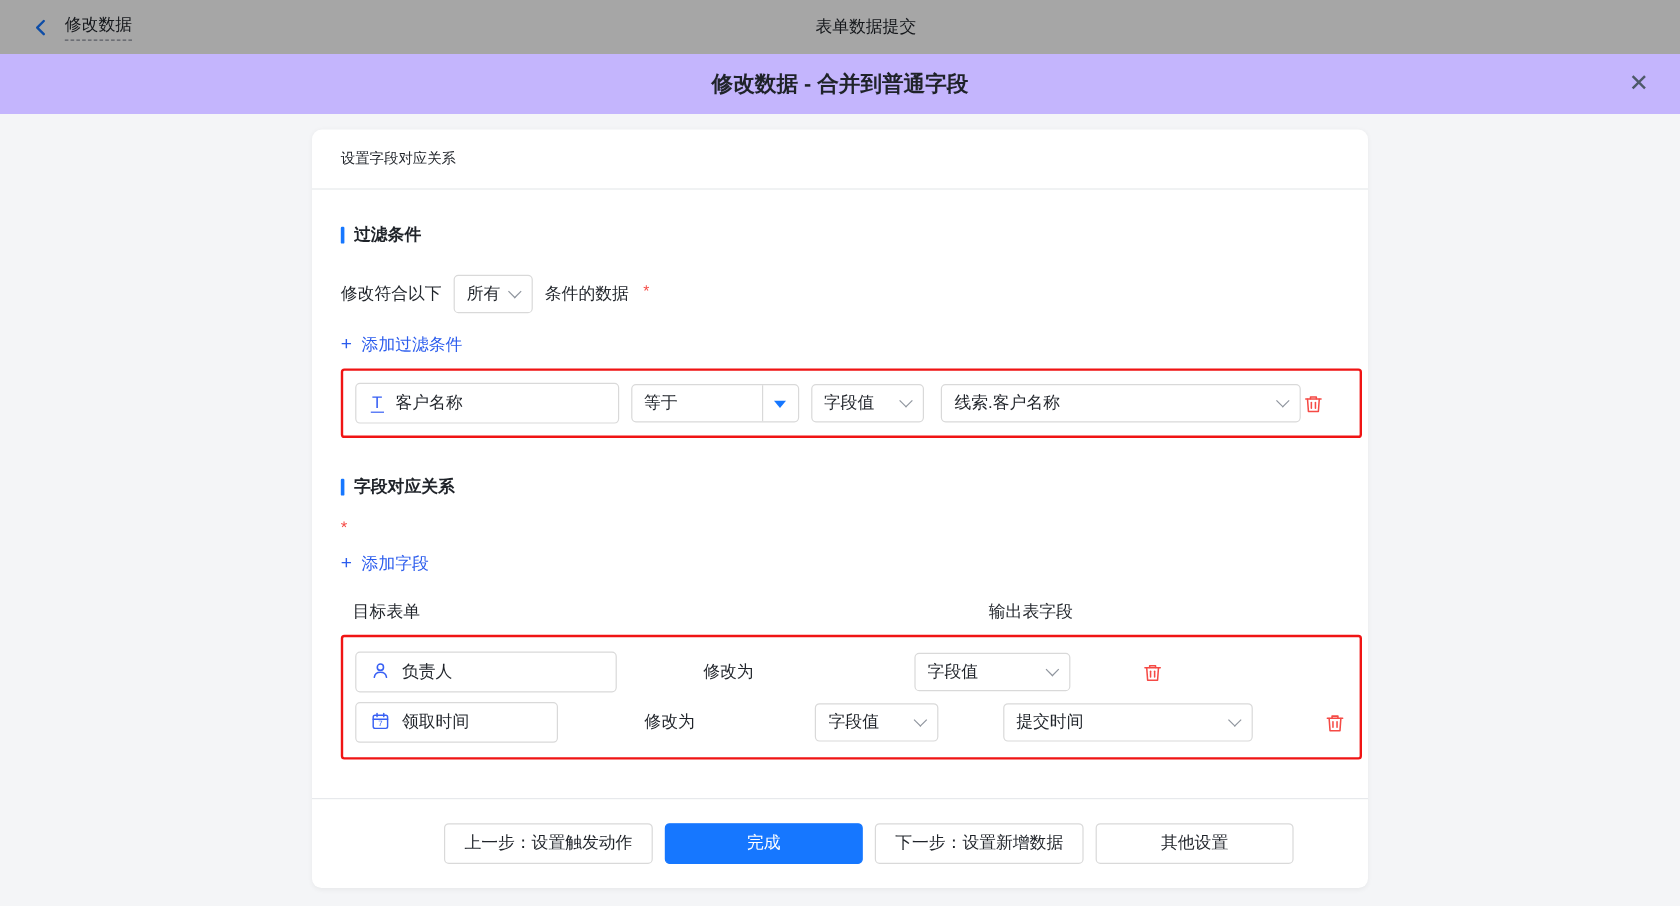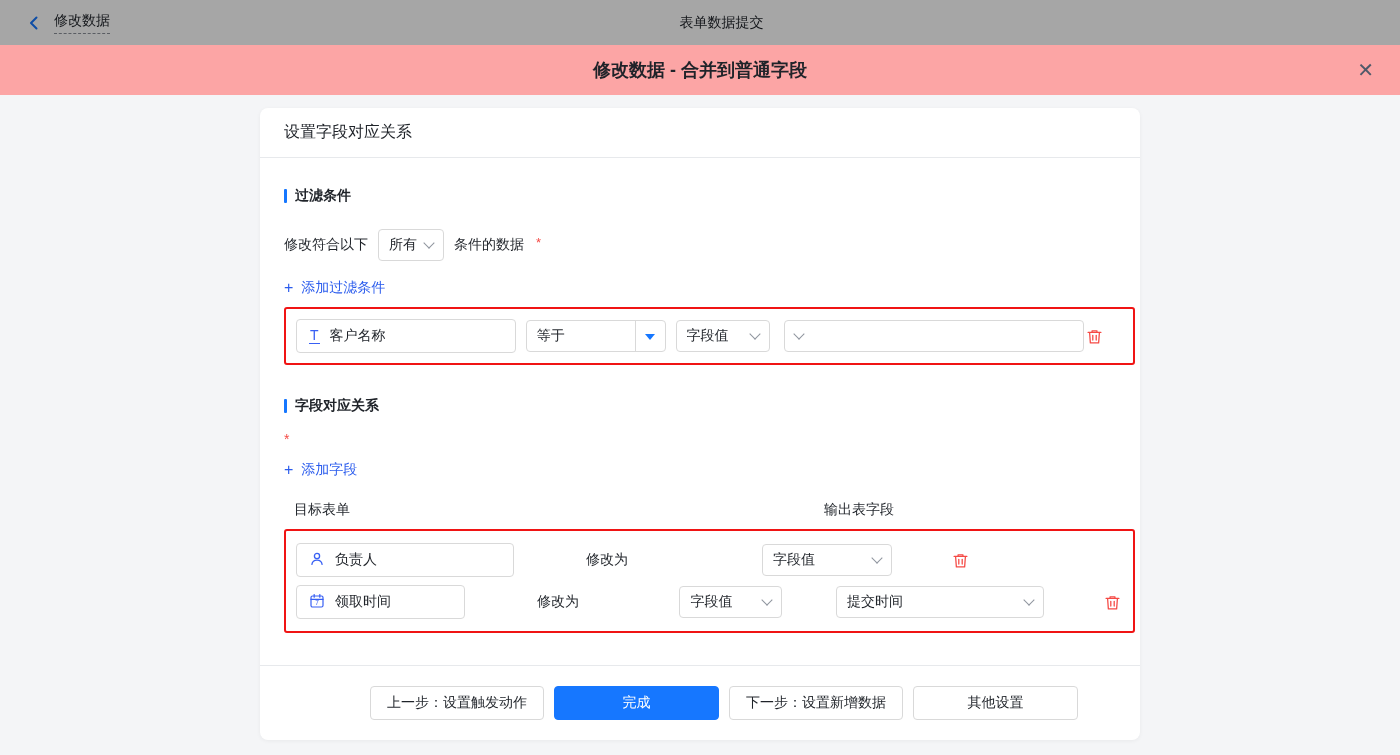--- a/index.html
+++ b/index.html
@@ -13,30 +13,30 @@
   .back-chevron { display:flex; align-items:center; cursor:pointer; }
   .tb-back-label { color:#1f2329; border-bottom:1px dashed #8a8f99; padding-bottom:3px; cursor:default; }
   .tb-center { position:absolute; left:10px; right:0; text-align:center; color:#1f2329; pointer-events:none;padding-left:33px; }
   .tb-right { margin-left:auto; display:flex; align-items:center; gap:40px; position:relative; z-index:1; }
   .guide { display:flex; align-items:center; gap:6px; color:#3bb346; cursor:pointer; }
   .save-btn { min-width:62px; height:30px; padding:0 14px; background:#1677ff; color:#fff; border:none;
     border-radius:4px; font-size:14px; cursor:pointer; }
   .topbar-dim { position:absolute; inset:0; background:rgba(0,0,0,0.35); z-index:5; pointer-events:none; }
 
   
-  .modal-header { height:50px; background:#fca5a5; position:relative; display:flex; align-items:center; justify-content:center; }
+  .modal-header { height:50px; background:#c4b5fd; position:relative; display:flex; align-items:center; justify-content:center; }
   .modal-title { font-size:18px; font-weight:600; color:#1f2329; }
   .modal-close { position:absolute; right:26px; top:50%; transform:translateY(-50%); font-size:20px; color:#4e5969;
     cursor:pointer; line-height:1; }
   .modal-body { height:660px; background:#f4f5f7; padding-top:13px; }
 
   
   .card { width:880px; height:632px; margin:0 auto; background:#fff; border-radius:8px;
     box-shadow:0 1px 4px rgba(0,0,0,0.05); display:flex; flex-direction:column; }
-  .card-header { height:50px; display:flex; align-items:center; padding:0 24px; font-size:16px; color:#1f2329;
+  .card-header { height:50px; display:flex; align-items:center; padding:0 24px; font-size:12px; color:#1f2329;
     border-bottom:1px solid #e7e9ec; }
   .card-content { flex:1; padding:0 24px; }
 
   .section-title { display:flex; align-items:center; gap:8px; font-weight:700; font-size:14px; color:#1f2329; }
   .section-bar { width:3px; height:14px; background:#1677ff; border-radius:1px; }
 
   .cond-line { margin-top:24px; display:flex; align-items:center; gap:10px; }
   .req-star { color:#f54a45; font-size:13px; margin-left:2px; position:relative; top:-3px; }
   .req-star-lead { color:#f54a45; margin-right:6px; }
 
@@ -148,20 +148,21 @@
           <span class="op-text">等于</span>
           <span class="op-caret-zone">
             <span class="caret-solid"></span>
           </span>
         </div>
         <div class="sel f-vt">
           <span class="sel-text">字段值</span>
           <span class="caret-gray"></span>
         </div>
         <div class="sel f-val">
+          <span class="sel-text">线索.客户名称</span>
           <span class="caret-gray"></span>
         </div>
         <button class="trash-btn f-trash">
           <svg width="17" height="17" viewBox="0 0 16 16">
               <g fill="none" stroke="#f54a45" stroke-width="1.2" stroke-linecap="round" stroke-linejoin="round">
                 <path d="M2 4.2h12"></path>
                 <path d="M5.7 4V2.6h4.6V4"></path>
                 <path d="M3.4 4.4l.7 9.6h7.8l.7-9.6"></path>
                 <path d="M6.4 7v4.4"></path>
                 <path d="M9.6 7v4.4"></path>

